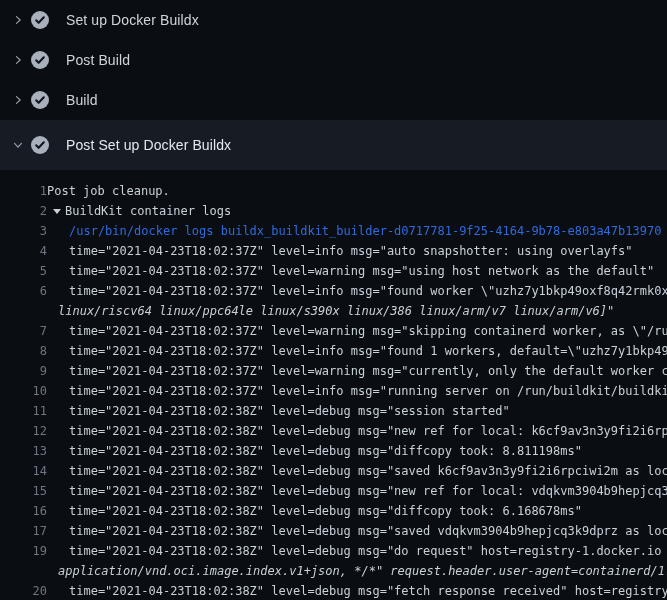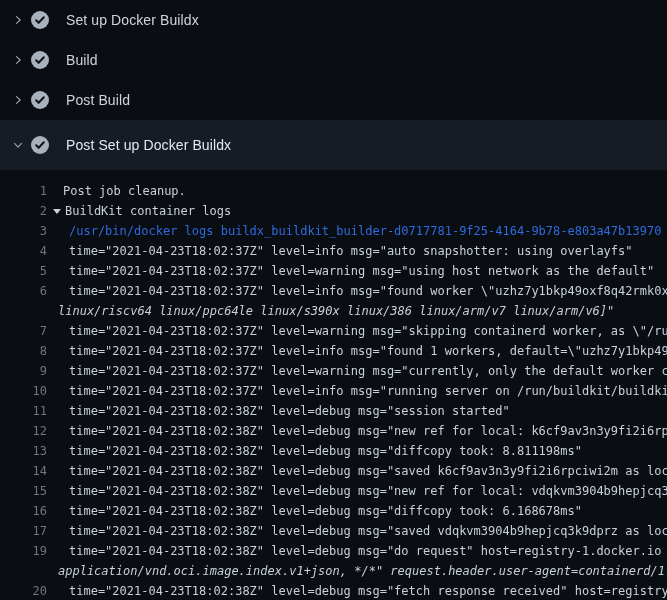--- a/index.html
+++ b/index.html
@@ -56,21 +56,21 @@
     line-height: 20px;
     white-space: pre;
     overflow: hidden;
   }
   .log-row .num {
     flex: 0 0 47px;
     text-align: right;
     color: var(--line-number, #6e7681);
     user-select: none;
   }
-  .log-row.plain .text   { margin-left: 16px; }
+  .log-row.plain .text   { }
   .log-row.nested .text  { margin-left: 22px; }
   .log-row.command .text { margin-left: 22px; color: var(--command-link, #2e6bdf); }
   .log-row.wrap .text    { margin-left: 11px; font-style: italic; }
   .log-row.group .marker {
     width: 0; height: 0;
     border-left: 4px solid transparent;
     border-right: 4px solid transparent;
     border-top: 5px solid var(--log-text, #c9d1d9);
     align-self: center;
     margin-left: 6px;
@@ -103,36 +103,36 @@
       <svg width="10" height="12" viewBox="0 0 16 16">
           <path d="M5.5 2.5l6 5.5-6 5.5" stroke="#9aa4ae" stroke-width="1.8" fill="none" stroke-linecap="round" stroke-linejoin="round"></path>
         </svg>
     </span>
     <span class="check">
       <svg width="18" height="18" viewBox="0 0 16 16">
           <circle cx="8" cy="8" r="8" fill="#a9b1bc"></circle>
           <path d="M4.6 8.3l2.2 2.2 4.6-4.9" stroke="#10151c" stroke-width="1.8" fill="none" stroke-linecap="round" stroke-linejoin="round"></path>
         </svg>
     </span>
-    <span class="step-label">Build</span>
+    <span class="step-label">Post Build</span>
   </div>
 
   <div class="step-row">
     <span class="chev">
       <svg width="10" height="12" viewBox="0 0 16 16">
           <path d="M5.5 2.5l6 5.5-6 5.5" stroke="#9aa4ae" stroke-width="1.8" fill="none" stroke-linecap="round" stroke-linejoin="round"></path>
         </svg>
     </span>
     <span class="check">
       <svg width="18" height="18" viewBox="0 0 16 16">
           <circle cx="8" cy="8" r="8" fill="#a9b1bc"></circle>
           <path d="M4.6 8.3l2.2 2.2 4.6-4.9" stroke="#10151c" stroke-width="1.8" fill="none" stroke-linecap="round" stroke-linejoin="round"></path>
         </svg>
     </span>
-    <span class="step-label">Post Build</span>
+    <span class="step-label">Build</span>
   </div>
 
   <div class="step-row expanded">
     <span class="chev">
       <svg width="12" height="10" viewBox="0 0 16 16">
           <path d="M2.5 5.5l5.5 6 5.5-6" stroke="#9aa4ae" stroke-width="1.8" fill="none" stroke-linecap="round" stroke-linejoin="round"></path>
         </svg>
     </span>
     <span class="check">
       <svg width="18" height="18" viewBox="0 0 16 16">

